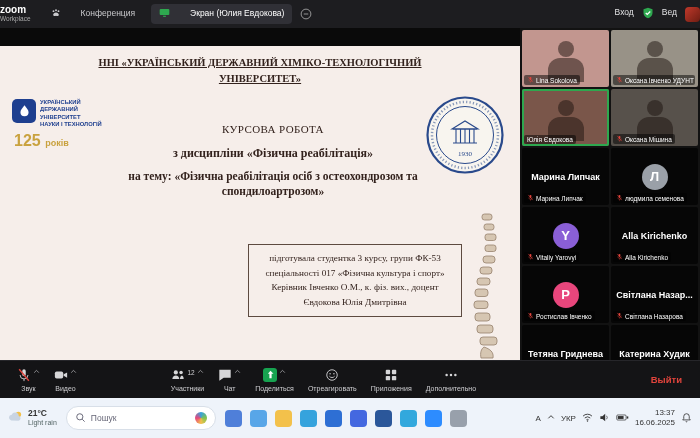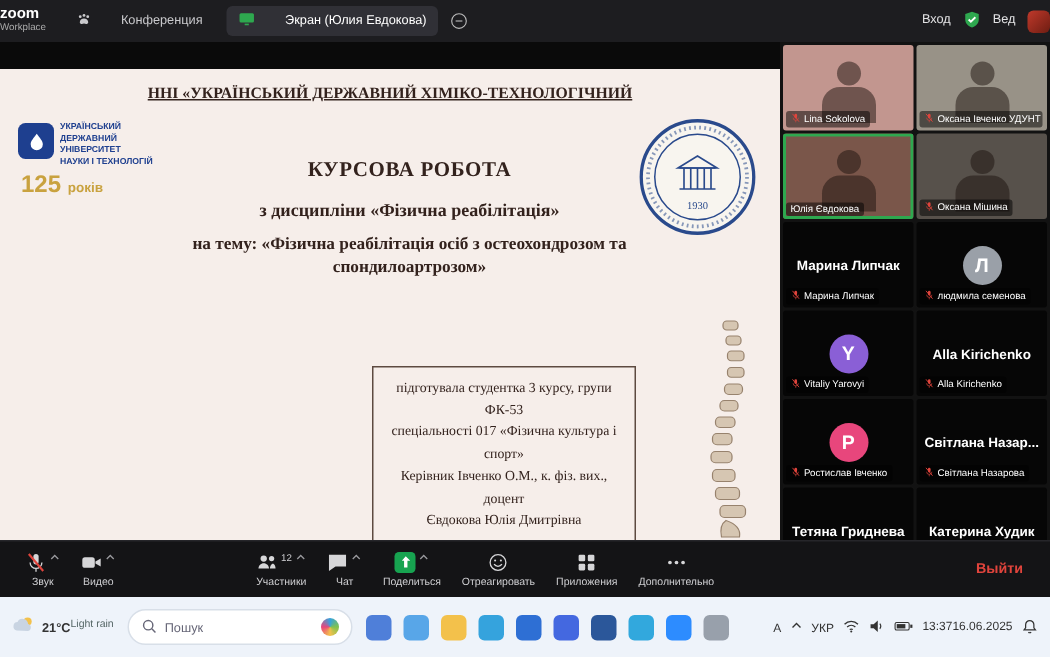--- a/index.html
+++ b/index.html
@@ -25,26 +25,26 @@
 .s-h span{text-decoration:underline}
 .s-row{display:flex;margin-top:5px;padding:0 12px}
 .uni-logo{width:112px;padding-top:6px;font-family:"Liberation Sans",sans-serif}
 .lg-top{display:flex;gap:4px;align-items:flex-start}
 .lg-icon{width:24px;height:24px;border-radius:5px;background:#1e3f8f;display:flex;align-items:center;justify-content:center;flex:none}
 .lg-lines{font-size:5.8px;font-weight:bold;color:#1e3f8f;line-height:1.3}
 .lg-years{margin-top:3px;color:#c9a23f;padding-left:2px}
 .y-num{font-size:16px;font-weight:bold}
 .y-word{font-size:9px;font-weight:bold}
 .s-center{flex:1;text-align:center;padding-top:30px}
-.s-title{font-size:14px;font-weight:bold;letter-spacing:.4px}
+.s-title{font-size:11px;font-weight:normal;letter-spacing:.4px}
 .s-sub1{font-size:12px;font-weight:bold;margin-top:11px}
 .s-sub2{font-size:11.5px;font-weight:bold;margin-top:9px}
 .s-sub3{font-size:11.5px;font-weight:bold;margin-top:3px}
 .embwrap{width:86px;display:flex;justify-content:center;padding-top:2px}
-.author-box{position:absolute;left:248px;top:198px;width:176px;border:1px solid #5d4a40;padding:6px 8px;font-size:9.2px;line-height:1.6;text-align:center}
+.author-box{position:absolute;left:248px;top:198px;width:214px;border:1px solid #5d4a40;padding:6px 8px;font-size:9.2px;line-height:1.6;text-align:center}
 .spine{position:absolute;right:12px;top:166px}
 
 
 .ppanel{flex:1;background:#121212;padding:2px;overflow:hidden}
 .pgrid{display:flex;flex-wrap:wrap;gap:2px}
 .tile{position:relative;width:87px;height:57px;background:#060606;border-radius:2px;overflow:hidden;display:flex;align-items:center;justify-content:center;cursor:pointer}
 .tile.active{box-shadow:inset 0 0 0 2px #2ea84f}
 .cname{font-size:9px;font-weight:bold;color:#fff;text-align:center;padding:0 3px;white-space:nowrap;overflow:hidden}
 .av{width:26px;height:26px;border-radius:50%;display:flex;align-items:center;justify-content:center;font-size:13px;font-weight:bold;color:#fff}
 .plabel{position:absolute;left:2px;bottom:2px;display:flex;align-items:center;gap:2px;background:rgba(0,0,0,.5);border-radius:2px;padding:1px 3px;font-size:6.5px;color:#fff;max-width:82px;white-space:nowrap;overflow:hidden}
@@ -58,31 +58,31 @@
 .tb-group.center{margin:0 auto}
 .tbtn{display:flex;flex-direction:column;align-items:center;justify-content:center;color:#cfcfd2;font-size:7px;gap:2px;padding:2px 7px;cursor:pointer;white-space:nowrap}
 .ic-row{display:flex;align-items:flex-start;gap:2px;height:15px}
 .badge{font-size:6.5px;color:#cfcfd2;margin-top:1px}
 .share-ic{width:14px;height:14px;background:#17a350;border-radius:3px;display:flex;align-items:center;justify-content:center}
 .leave{margin-left:auto;background:none;border:none;color:#e0443c;font-size:9.5px;font-weight:bold;padding:4px 8px;font-family:inherit;cursor:pointer}
 
 
 .taskbar{position:absolute;left:0;right:0;top:398px;height:40px;background:#eef3fa;display:flex;align-items:center;padding:0 8px;gap:9px;color:#333}
 .weather{display:flex;align-items:center;gap:4px;cursor:pointer}
-.w-txt{display:flex;line-height:1.25}
+.w-txt{display:flex;flex-direction:column;line-height:1.25}
 .w-temp{font-size:8.5px;font-weight:bold}
 .w-desc{font-size:7px;color:#566}
 .search{width:150px;height:24px;background:#fff;border:1px solid #d8dfe8;border-radius:12px;display:flex;align-items:center;gap:5px;padding:0 8px;cursor:text}
 .search span{font-size:8.5px;color:#667}
 .cam{margin-left:auto;width:12px;height:12px;border-radius:50%;background:conic-gradient(#35a3dd,#7fc24f,#f3c14b,#e8467c,#35a3dd)}
 .apps{display:flex;gap:8px;align-items:center}
 .app{width:17px;height:17px;border-radius:4px;cursor:pointer}
 .tray{margin-left:auto;display:flex;align-items:center;gap:6px;font-size:8px}
 .tray .t{cursor:pointer}
-.dt{display:flex;flex-direction:row;text-align:right;line-height:1.3;font-size:8px;cursor:pointer}
+.dt{display:flex;flex-direction:column;text-align:right;line-height:1.3;font-size:8px;cursor:pointer}
 </style>
 </head>
 <body>
 
 <div class="screen">
 
   <header class="topbar">
     <div class="zlogo">
       <span class="z1">zoom</span>
       <span class="z2">Workplace</span>
@@ -117,20 +117,21 @@
           </svg></span>
       <span>Вед</span>
       <span class="avatar-sq"></span>
     </div>
   </header>
 
   <div class="content">
     <div class="share-area">
       <div class="slide">
         <div class="s-h"><span>ННІ «УКРАЇНСЬКИЙ ДЕРЖАВНИЙ ХІМІКО-ТЕХНОЛОГІЧНИЙ</span></div>
+        <div class="s-h"><span>УНІВЕРСИТЕТ»</span></div>
         <div class="s-row">
           <div class="uni-logo">
             <div class="lg-top">
               <span class="lg-icon">
                   <svg width="13" height="13" viewBox="0 0 16 16" fill="#fff">
                     <path d="M8 1.5C10.5 5 13 7.5 13 10a5 5 0 0 1-10 0C3 7.5 5.5 5 8 1.5z"></path>
                   </svg>
                 </span>
               <div class="lg-lines">
                 <div>УКРАЇНСЬКИЙ</div>

